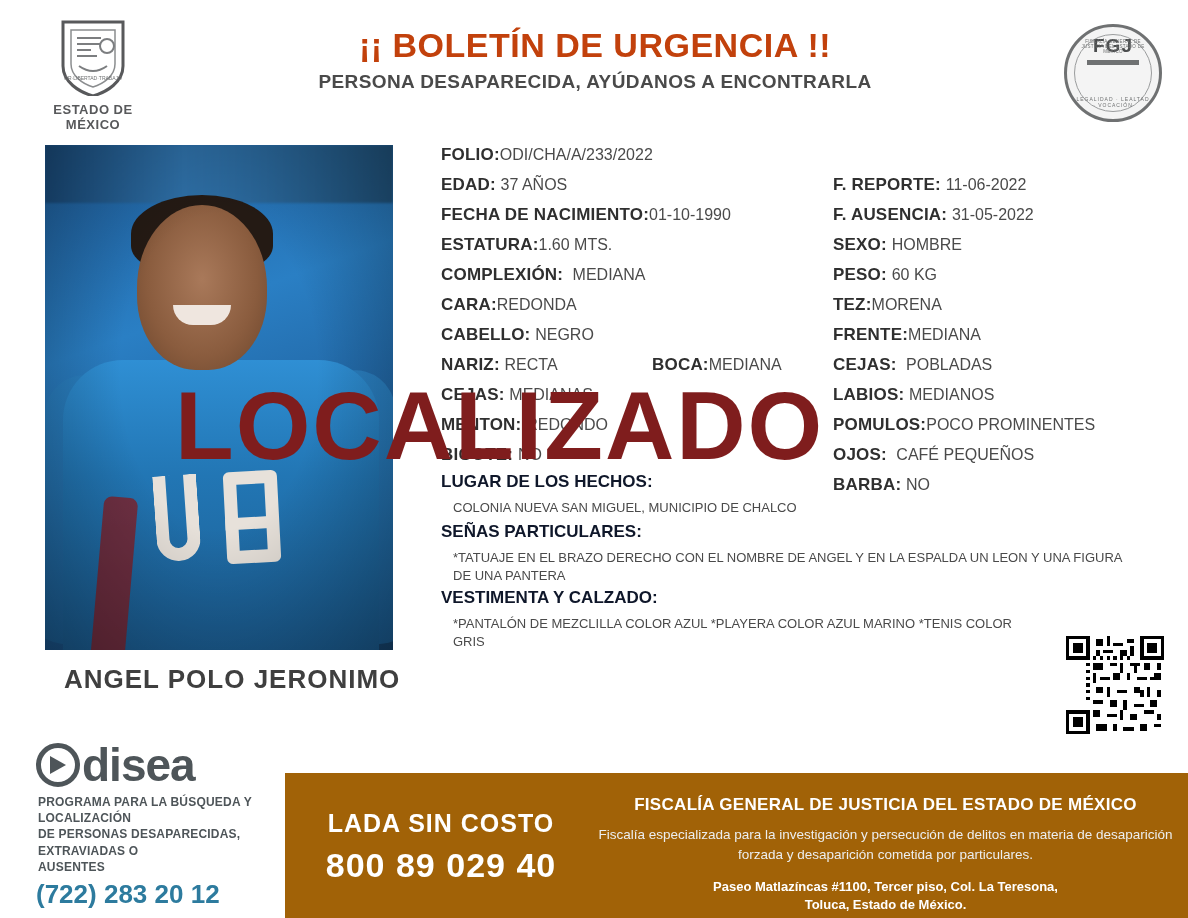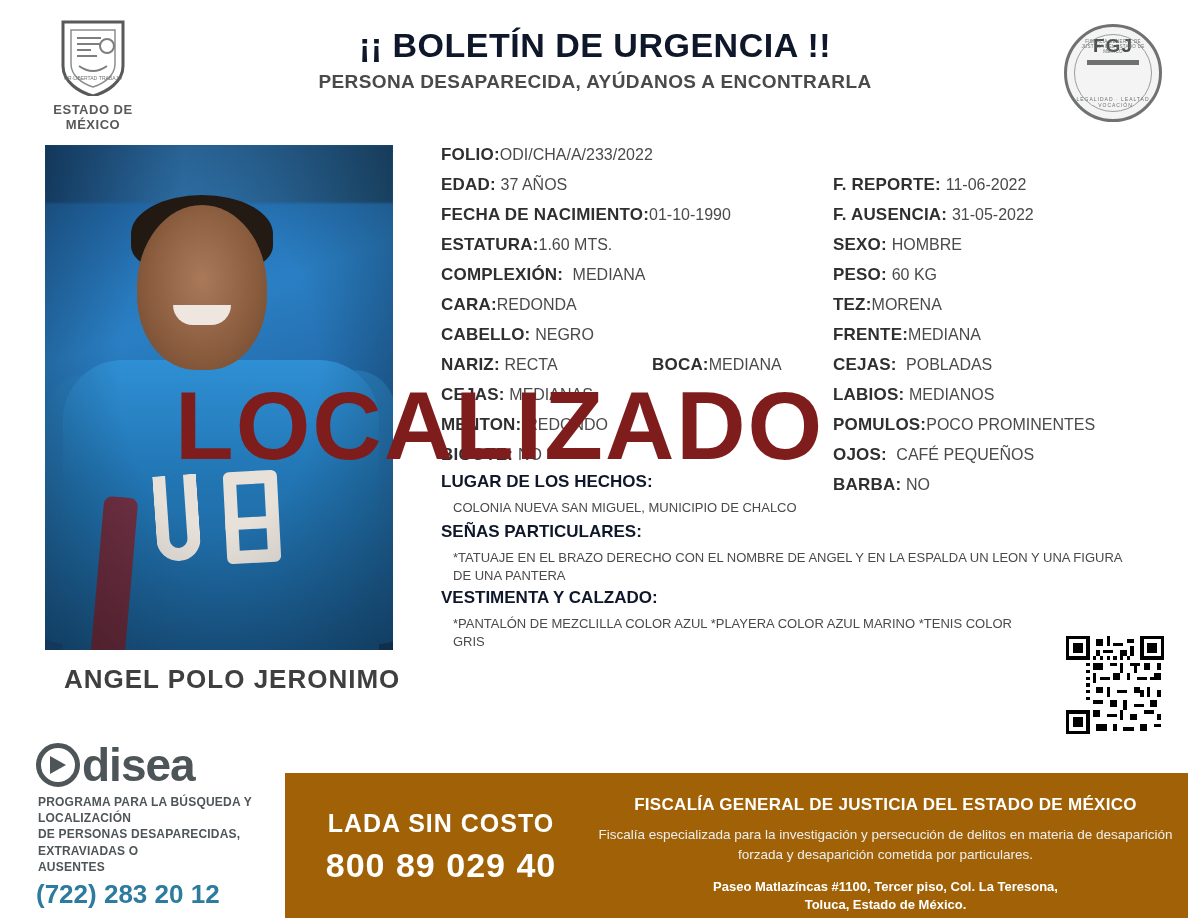--- a/index.html
+++ b/index.html
@@ -25,21 +25,21 @@
     position:relative;
   }
   .crest-label {
     font-size:13px; font-weight:bold; letter-spacing:.5px;
     color:#58595b; margin-top:6px;
   }
   .header-titles {
     position:absolute; left:240px; top:26px; width:710px; text-align:center;
   }
   .title-main {
-    font-size:34px; font-weight:bold; color:#0f172a; letter-spacing:.5px;
+    font-size:34px; font-weight:bold; color:#c2410c; letter-spacing:.5px;
     font-family:"Liberation Sans", sans-serif;
   }
   .title-sub {
     font-size:19px; font-weight:bold; color:#4a4a4a; letter-spacing:.4px;
     margin-top:6px;
   }
   .fgj-logo {
     position:absolute; right:26px; top:24px;
     width:98px; height:98px; border-radius:50%;
     border:3px solid #6f7172;

